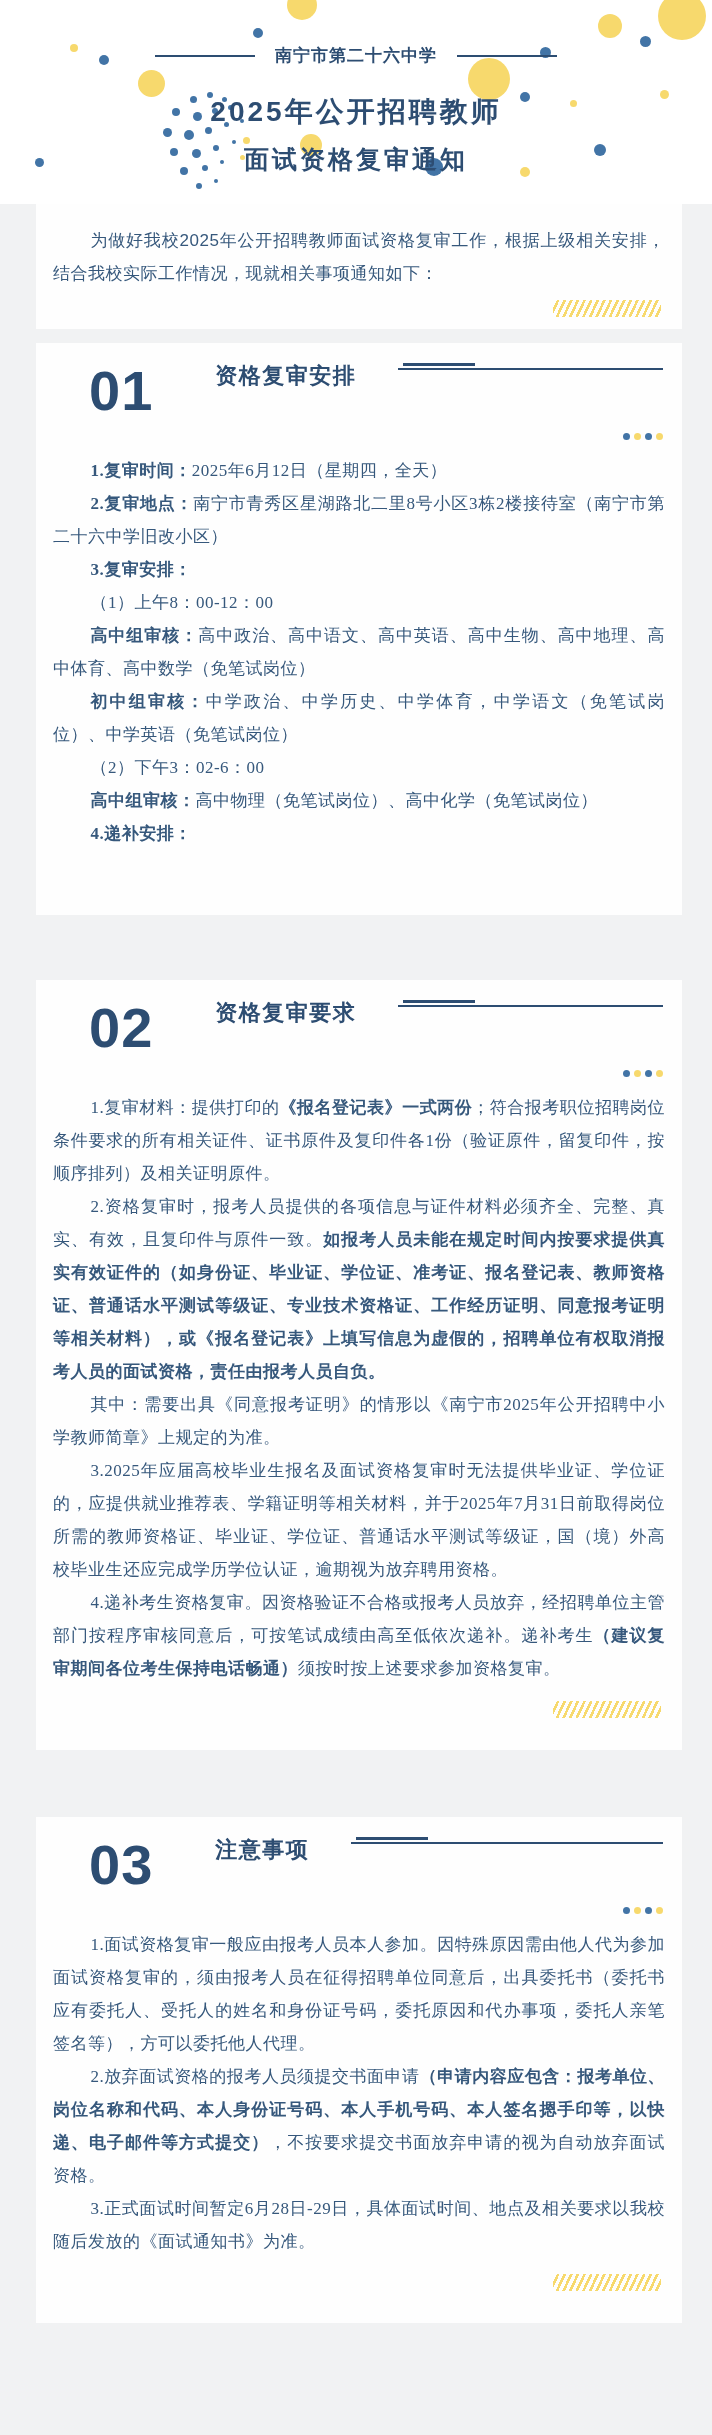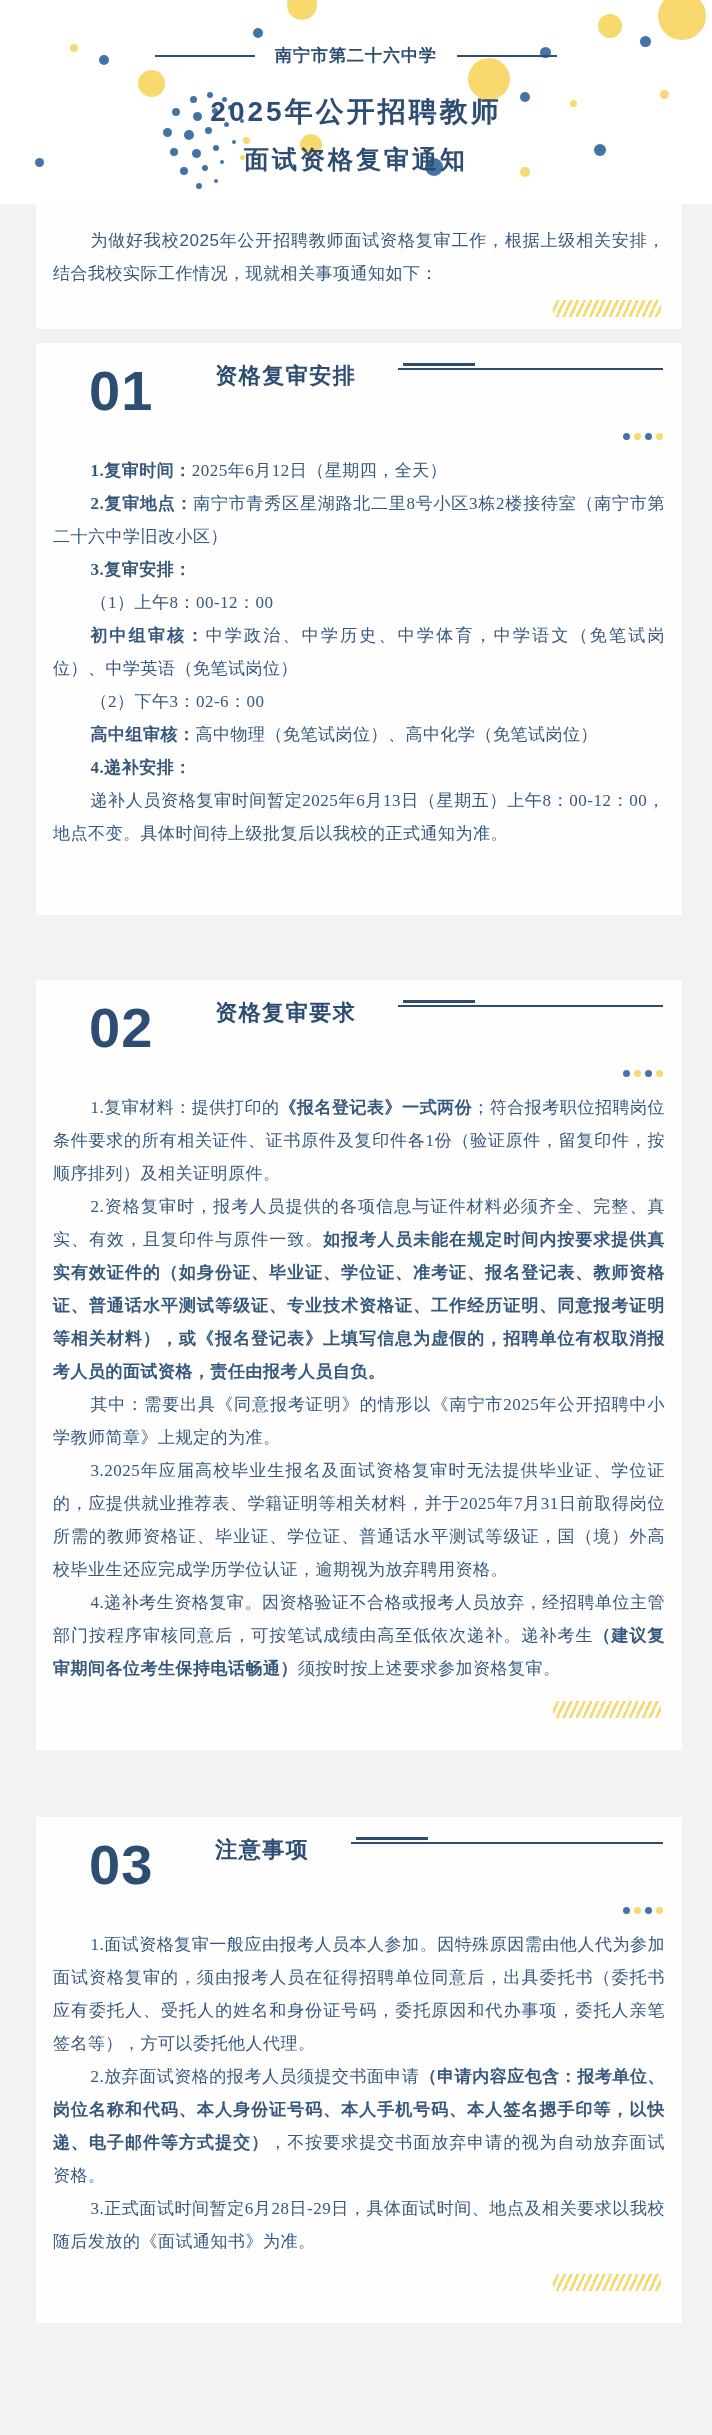--- a/index.html
+++ b/index.html
@@ -169,25 +169,25 @@
       <i class="db"></i>
           <i class="dy"></i>
           <i class="db"></i>
           <i class="dy"></i>
     </div>
     <div class="sec-body">
           <p class="para"><span class="b">1.复审时间：</span><span>2025年6月12日（星期四，全天）</span></p>
           <p class="para"><span class="b">2.复审地点：</span><span>南宁市青秀区星湖路北二里8号小区3栋2楼接待室（南宁市第二十六中学旧改小区）</span></p>
           <p class="para"><span class="b">3.复审安排：</span></p>
           <p class="para"><span>（1）上午8：00-12：00</span></p>
+          <p class="para"><span class="b">高中组审核：</span><span>高中政治、高中语文、高中英语、高中生物、高中地理、高中体育、高中数学（免笔试岗位）</span></p>
           <p class="para"><span class="b">初中组审核：</span><span>中学政治、中学历史、中学体育，中学语文（免笔试岗位）、中学英语（免笔试岗位）</span></p>
           <p class="para"><span>（2）下午3：02-6：00</span></p>
           <p class="para"><span class="b">高中组审核：</span><span>高中物理（免笔试岗位）、高中化学（免笔试岗位）</span></p>
           <p class="para"><span class="b">4.递补安排：</span></p>
-          <p class="para"><span>递补人员资格复审时间暂定2025年6月13日（星期五）上午8：00-12：00，地点不变。具体时间待上级批复后以我校的正式通知为准。</span></p>
         </div>
     <div class="slashes hidden"></div>
   </section>
 
   <section class="card sec-card m65">
     <div class="sec-header">
       <div class="sec-number">02</div>
       <div class="sec-title">资格复审要求</div>
       <div class="sec-lines">
         <i class="long"></i>

